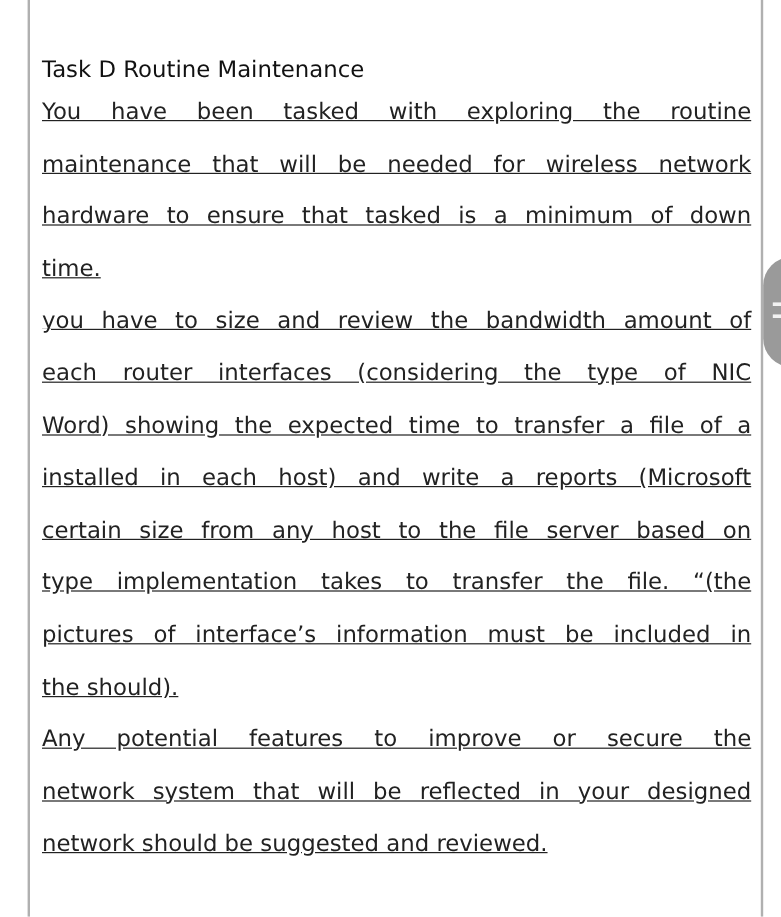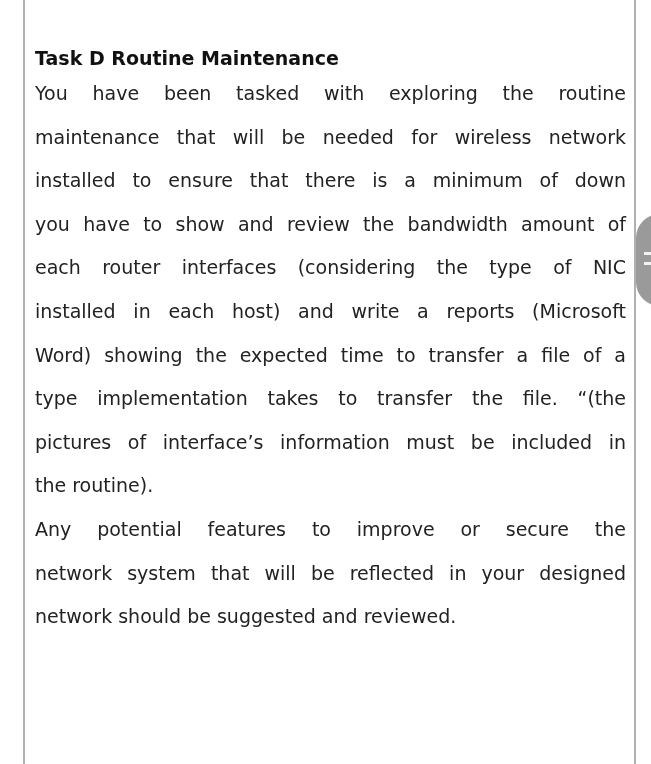--- a/index.html
+++ b/index.html
@@ -1,50 +1,52 @@
 <!DOCTYPE html>
 <html><head>
 <meta charset="utf-8">
 <style>
   html, body { margin:0; padding:0; background:#ffffff; }
   body { width:651px; height:764px; position:relative; overflow:hidden;
          font-family:"DejaVu Sans", sans-serif; color:#1a1a1a; }
   .page { position:absolute; left:23px; top:0; width:613px; height:764px;
           border-left:2px solid #b0b0b0; border-right:2px solid #b0b0b0; box-sizing:border-box; }
   .content { position:absolute; left:35px; top:44px; width:591px; }
-  .title { font-weight:bold; font-size:19px; line-height:28px; margin:0; color:#111; }
+  .title { font-weight:normal; font-size:19px; line-height:28px; margin:0; color:#111; }
   .para { font-size:19px; line-height:43.6px; margin:0; text-align:justify; color:#222; }
-  .para .line { display:block; text-align:justify; text-align-last:justify; white-space:nowrap; }
+  .para .line { display:block; text-align:justify; text-align-last:justify; white-space:nowrap;text-decoration:underline; }
   .para .line.last { text-align-last:left; }
   .side-tab { position:absolute; left:636px; top:214px; width:30px; height:92px;
               background:#9a9a9a; border-radius:24px 0 0 24px; }
   .side-tab .bar { position:absolute; left:8px; width:14px; height:3px; background:#f2f2f2; }
 </style>
 </head>
 <body>
 
 <div class="page"></div>
 
 <div class="content">
   <h2 class="title">Task D Routine Maintenance</h2>
 
   <p class="para">
     <span class="line">You have been tasked with exploring the routine</span>
     <span class="line">maintenance that will be needed for wireless network</span>
-    <span class="line">installed to ensure that there is a minimum of down</span>
+    <span class="line">hardware to ensure that tasked is a minimum of down</span>
+    <span class="line last">time.</span>
   </p>
 
   <p class="para">
-    <span class="line">you have to show and review the bandwidth amount of</span>
+    <span class="line">you have to size and review the bandwidth amount of</span>
     <span class="line">each router interfaces (considering the type of NIC</span>
+    <span class="line">Word) showing the expected time to transfer a file of a</span>
     <span class="line">installed in each host) and write a reports (Microsoft</span>
-    <span class="line">Word) showing the expected time to transfer a file of a</span>
+    <span class="line">certain size from any host to the file server based on</span>
     <span class="line">type implementation takes to transfer the file. “(the</span>
     <span class="line">pictures of interface’s information must be included in</span>
-    <span class="line last">the routine).</span>
+    <span class="line last">the should).</span>
   </p>
 
   <p class="para">
     <span class="line">Any potential features to improve or secure the</span>
     <span class="line">network system that will be reflected in your designed</span>
     <span class="line last">network should be suggested and reviewed.</span>
   </p>
 </div>
 
 <div class="side-tab">

